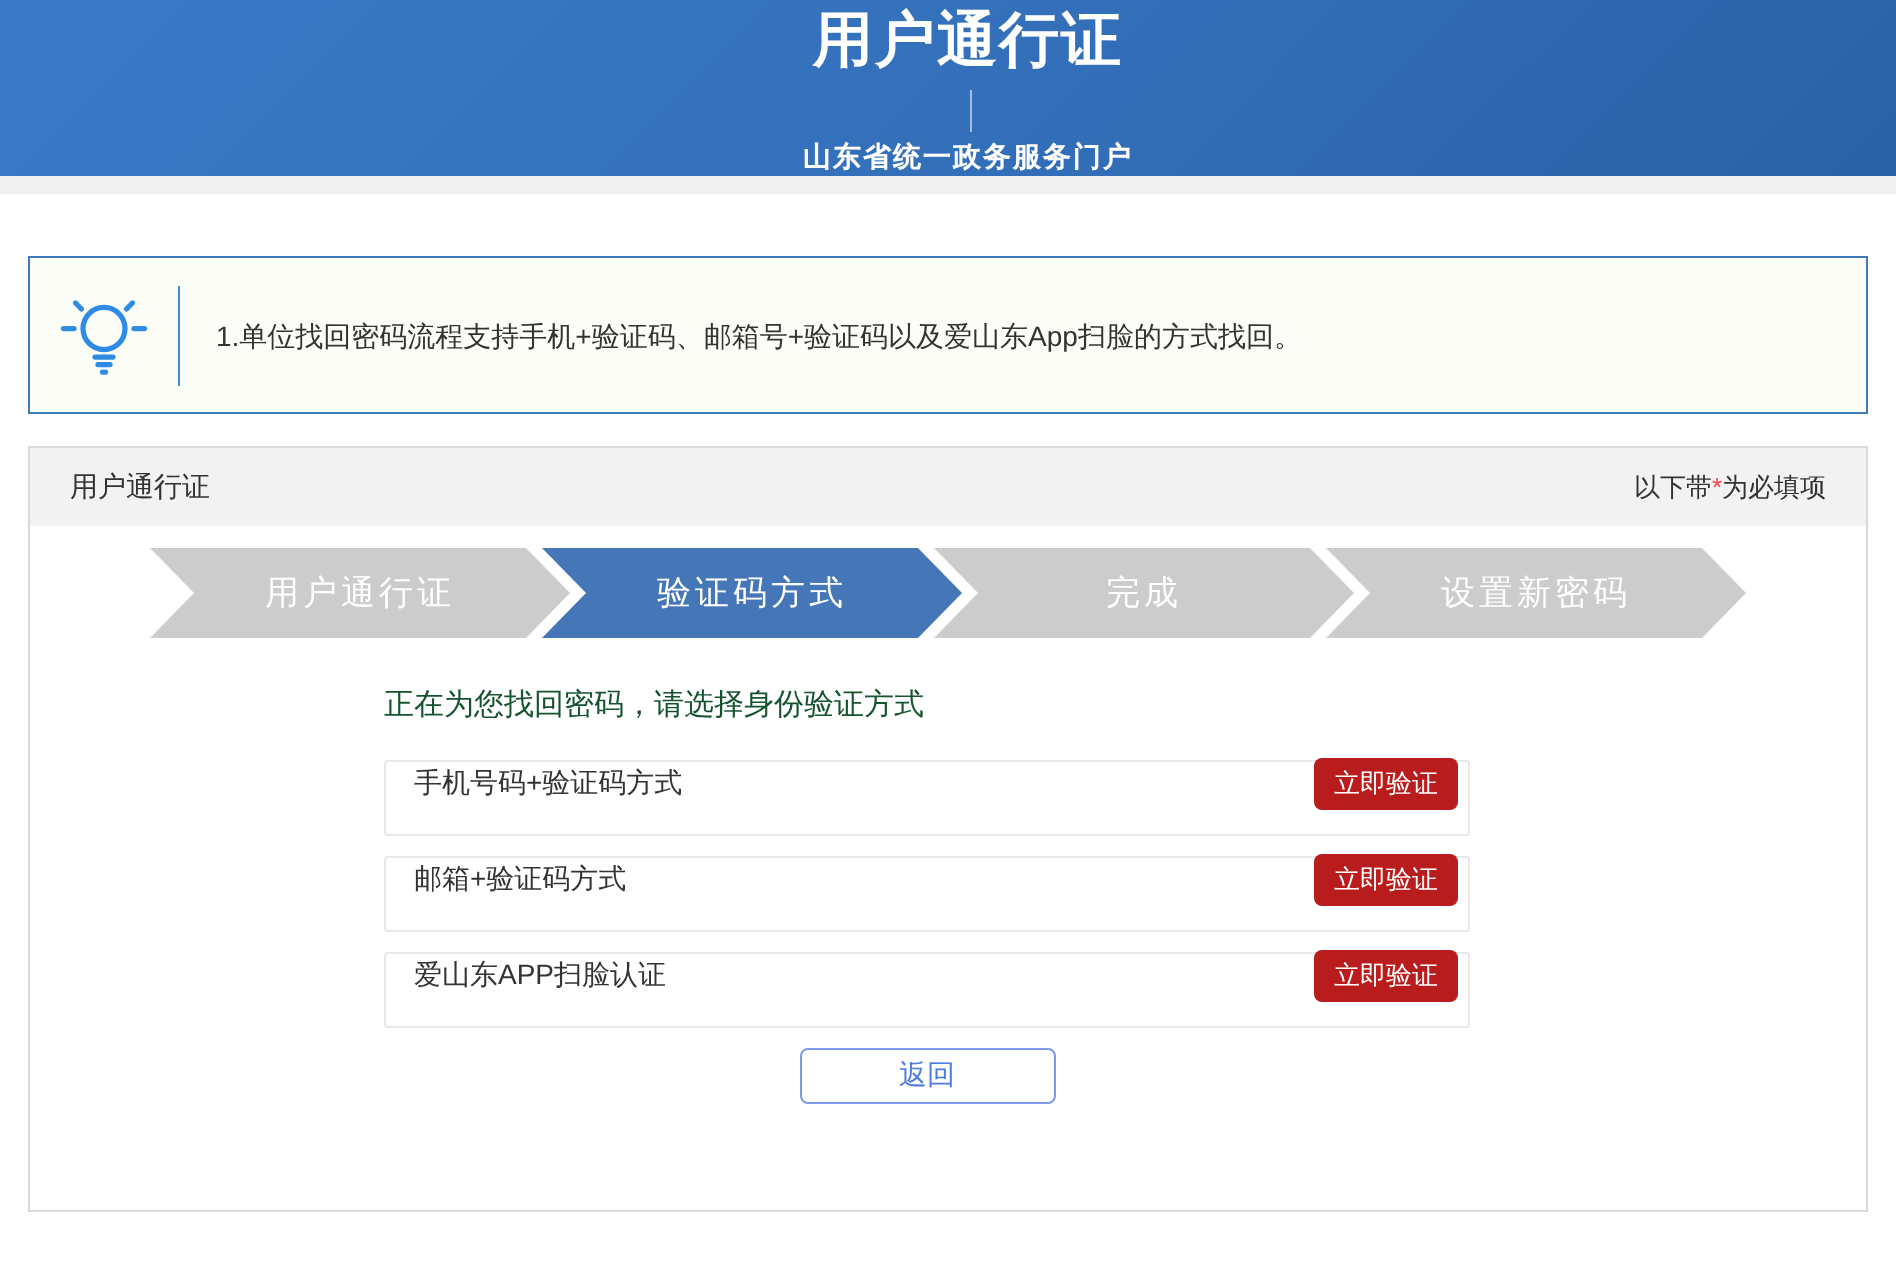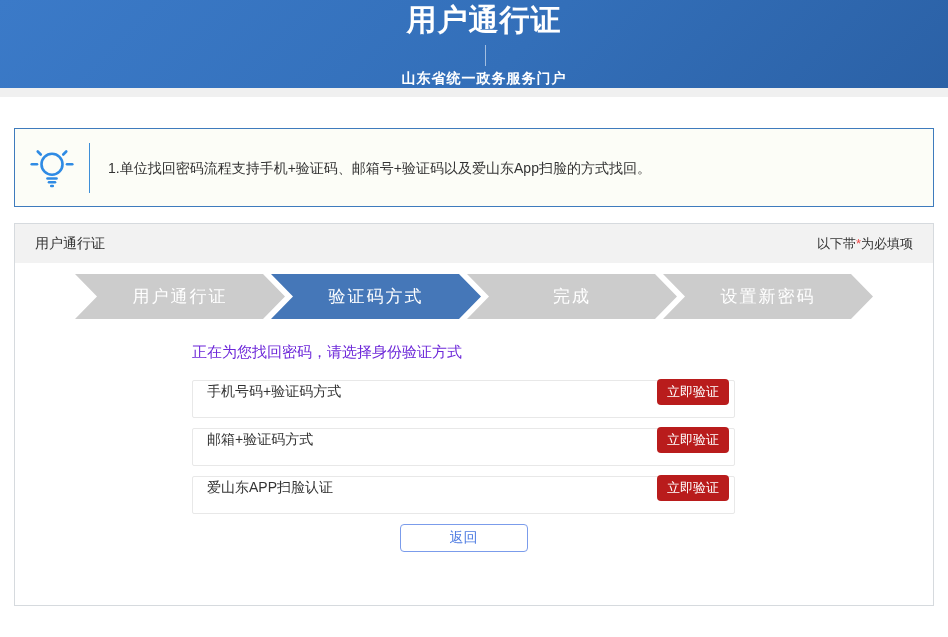--- a/index.html
+++ b/index.html
@@ -54,21 +54,21 @@
     flex:1; height:45px; line-height:45px;
     text-align:center; color:#ffffff; font-size:17px; letter-spacing:2px;
     background:#cccccc;
     clip-path:polygon(22px 50%, 0 0, calc(100% - 22px) 0, 100% 50%, calc(100% - 22px) 100%, 0 100%);
   }
   .step + .step { margin-left:-14px; }
   .step.active { background:#4577b8; }
 
   
   .recover-content { width:543px; margin-left:177px; }
-  .prompt-text { margin-top:24px; margin-bottom:18px; font-size:15px; color:#6d28d9; }
+  .prompt-text { margin-top:24px; margin-bottom:18px; font-size:15px; color:#14532d; }
   .method-row {
     height:38px; margin-bottom:10px;
     border:1px solid #e8e8e8; border-radius:2px;
     display:flex; align-items:center; justify-content:space-between;
     padding:0 5px 15px 14px;
     background:#ffffff;
   }
   .method-label { font-size:14px; color:#333333; }
   .verify-button {
     min-width:66px; height:26px;

